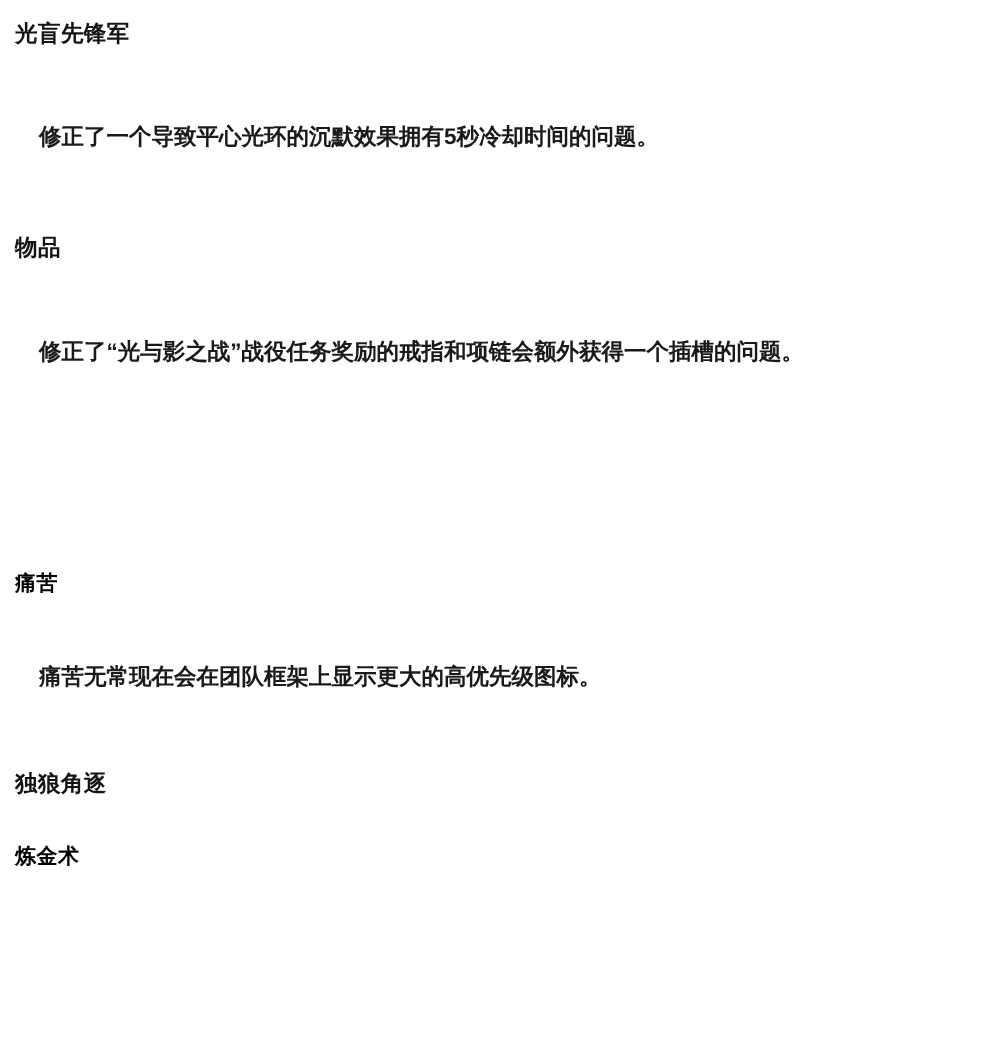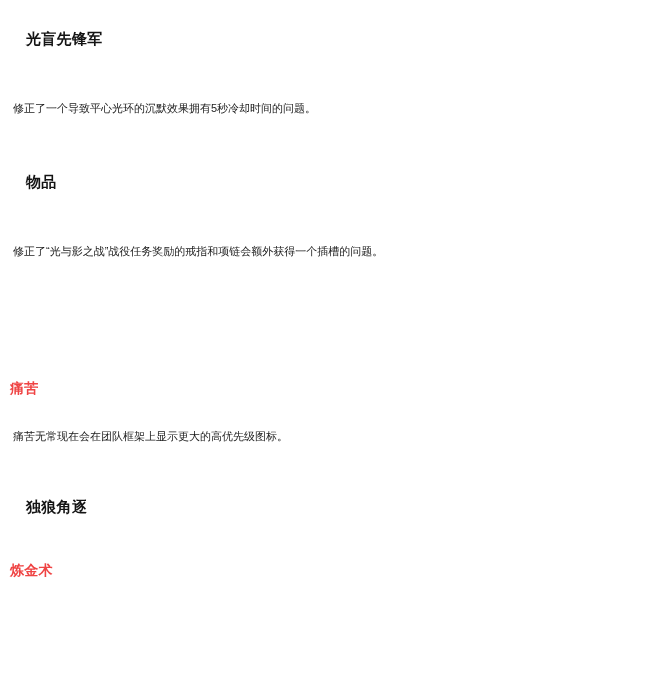--- a/index.html
+++ b/index.html
@@ -19,39 +19,39 @@
     box-sizing: border-box;
     width: 655px;
   }
   .section {
     margin: 0;
   }
   h2.heading {
     font-size: 15px;
     font-weight: bold;
     color: #141414;
-    margin: 16px;
+    margin: 0;
     padding: 6px 0 0 0;
     line-height: 1.5;
     letter-spacing: 0.3px;
   }
   h3.subheading {
     font-size: 14px;
     font-weight: bold;
-    color: #ef4444;
+    color: #000000;
     margin: 0;
     padding: 0;
     line-height: 1.5;
     letter-spacing: 0.3px;
   }
   p.body-text {
-    font-size: 11px;
-    font-weight: normal;
+    font-size: 15px;
+    font-weight: bold;
     color: #1a1a1a;
-    margin: 3px;
+    margin: 16px;
     padding: 0;
     line-height: 1.5;
   }
   .spacer-lg { height: 30px; }
   .spacer-md { height: 26px; }
   .top-pad { height: 6px; }
 </style>
 </head>
 <body>
 

